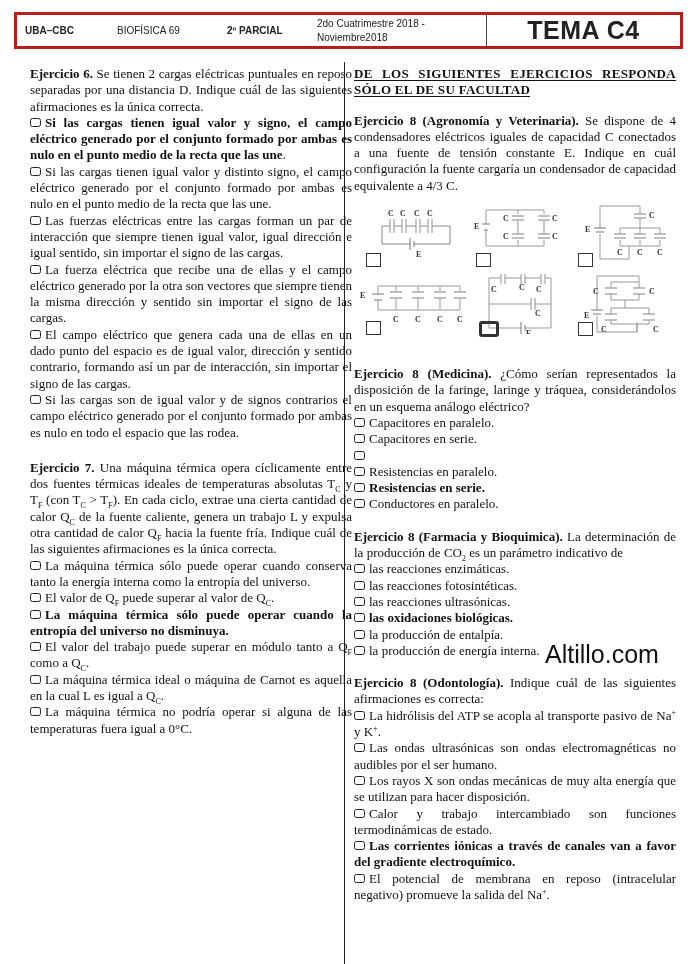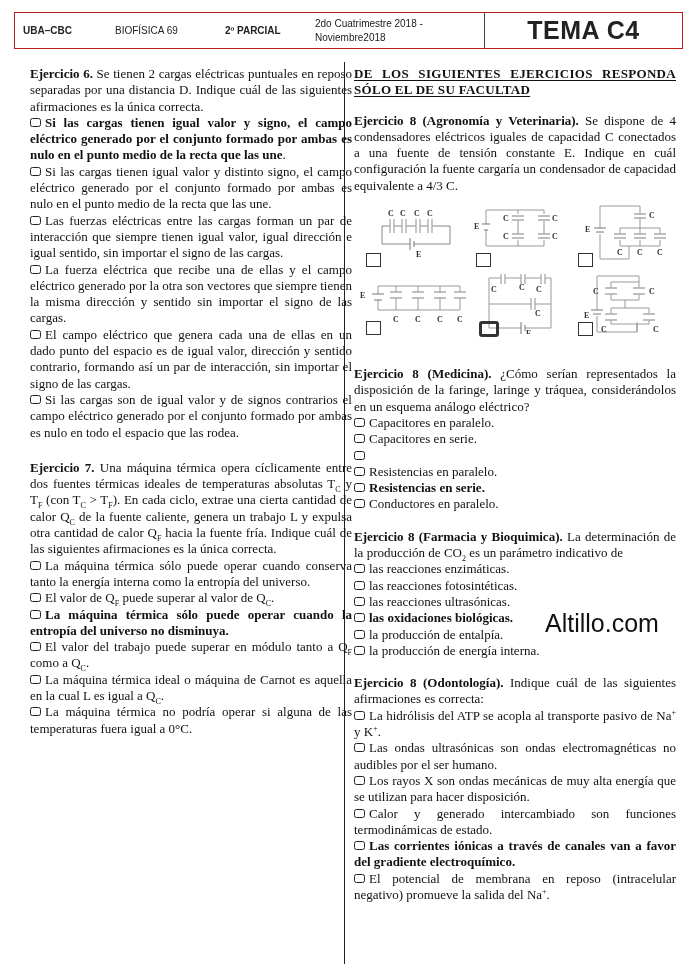--- a/index.html
+++ b/index.html
@@ -2,21 +2,21 @@
 <html><head>
 <meta charset="utf-8">
 <style>
   * { box-sizing: border-box; margin: 0; padding: 0; }
   html, body { width: 700px; height: 964px; background: #ffffff; overflow: hidden; }
   body { position: relative; font-family: "Liberation Serif", "DejaVu Serif", serif; color: #111; }
 
   
   .header {
     position: absolute; left: 14px; top: 12px; width: 669px; height: 37px;
-    border: 1px solid #b91c1c; display: flex; align-items: center;
+    border: 3px solid #b91c1c; display: flex; align-items: center;
     font-family: "Liberation Sans", "DejaVu Sans", sans-serif; font-size: 10px; color: #222;
   }
   .header .cell { height: 100%; display: flex; align-items: center; }
   .h-uba { width: 86px; padding-left: 8px; font-weight: bold; }
   .h-bio { width: 96px; padding-left: 14px; }
   .h-parc { width: 96px; padding-left: 28px; font-weight: bold; }
   .h-date { width: 191px; padding-left: 22px; line-height: 14px; }
   .h-tema { flex: 1; border-left: 1px solid #444; justify-content: center; font-size: 25px; font-weight: bold; letter-spacing: 0.5px; }
 
   
@@ -42,21 +42,21 @@
   
   .circuits { position: relative; height: 140px; margin-top: 10px; }
   .circ { position: absolute; }
   .circ svg { display: block; }
   .circ-box {
     position: absolute; width: 15px; height: 14px; border: 1.5px solid #333;
   }
   .circ-box.selected { border-width: 3px; border-radius: 3px; width: 20px; height: 16px; }
 
   .watermark {
-    position: absolute; left: 545px; top: 609px;
+    position: absolute; left: 545px; top: 640px;
     font-family: "Liberation Sans", "DejaVu Sans", sans-serif; font-size: 25px; color: #111;
   }
   sub, sup { font-size: 8px; line-height: 0; }
 </style>
 </head>
 <body>
 
 <div class="header">
   <div class="cell h-uba">UBA–CBC</div>
   <div class="cell h-bio">BIOFÍSICA 69</div>
@@ -231,19 +231,19 @@
     <span class="opt"><span class="chk"></span><span>la producción de energía interna.</span></span>
   </div>
 
   <div class="gap" style="height:16px"></div>
 
   <div>
     <p class="p"><span class="b">Ejercicio 8 (Odontología).</span><span> Indique cuál de las siguientes afirmaciones es correcta:</span></p>
     <span class="opt"><span class="chk"></span><span>La hidrólisis del ATP se acopla al transporte pasivo de Na</span><sup>+</sup><span> y K</span><sup>+</sup><span>.</span></span>
     <span class="opt"><span class="chk"></span><span>Las ondas ultrasónicas son ondas electromagnéticas no audibles por el ser humano.</span></span>
     <span class="opt"><span class="chk"></span><span>Los rayos X son ondas mecánicas de muy alta energía que se utilizan para hacer disposición.</span></span>
-    <span class="opt"><span class="chk"></span><span>Calor y generado intercambiado son funciones termodinámicas de estado.</span></span>
+    <span class="opt"><span class="chk"></span><span>Calor y trabajo intercambiado son funciones termodinámicas de estado.</span></span>
     <span class="opt b"><span class="chk"></span><span>Las corrientes iónicas a través de canales van a favor del gradiente electroquímico.</span></span>
     <span class="opt"><span class="chk"></span><span>El potencial de membrana en reposo (intracelular negativo) promueve la salida del Na</span><sup>+</sup><span>.</span></span>
   </div>
 </div>
 
 <div class="watermark">Altillo.com</div>
 
 </body></html>

